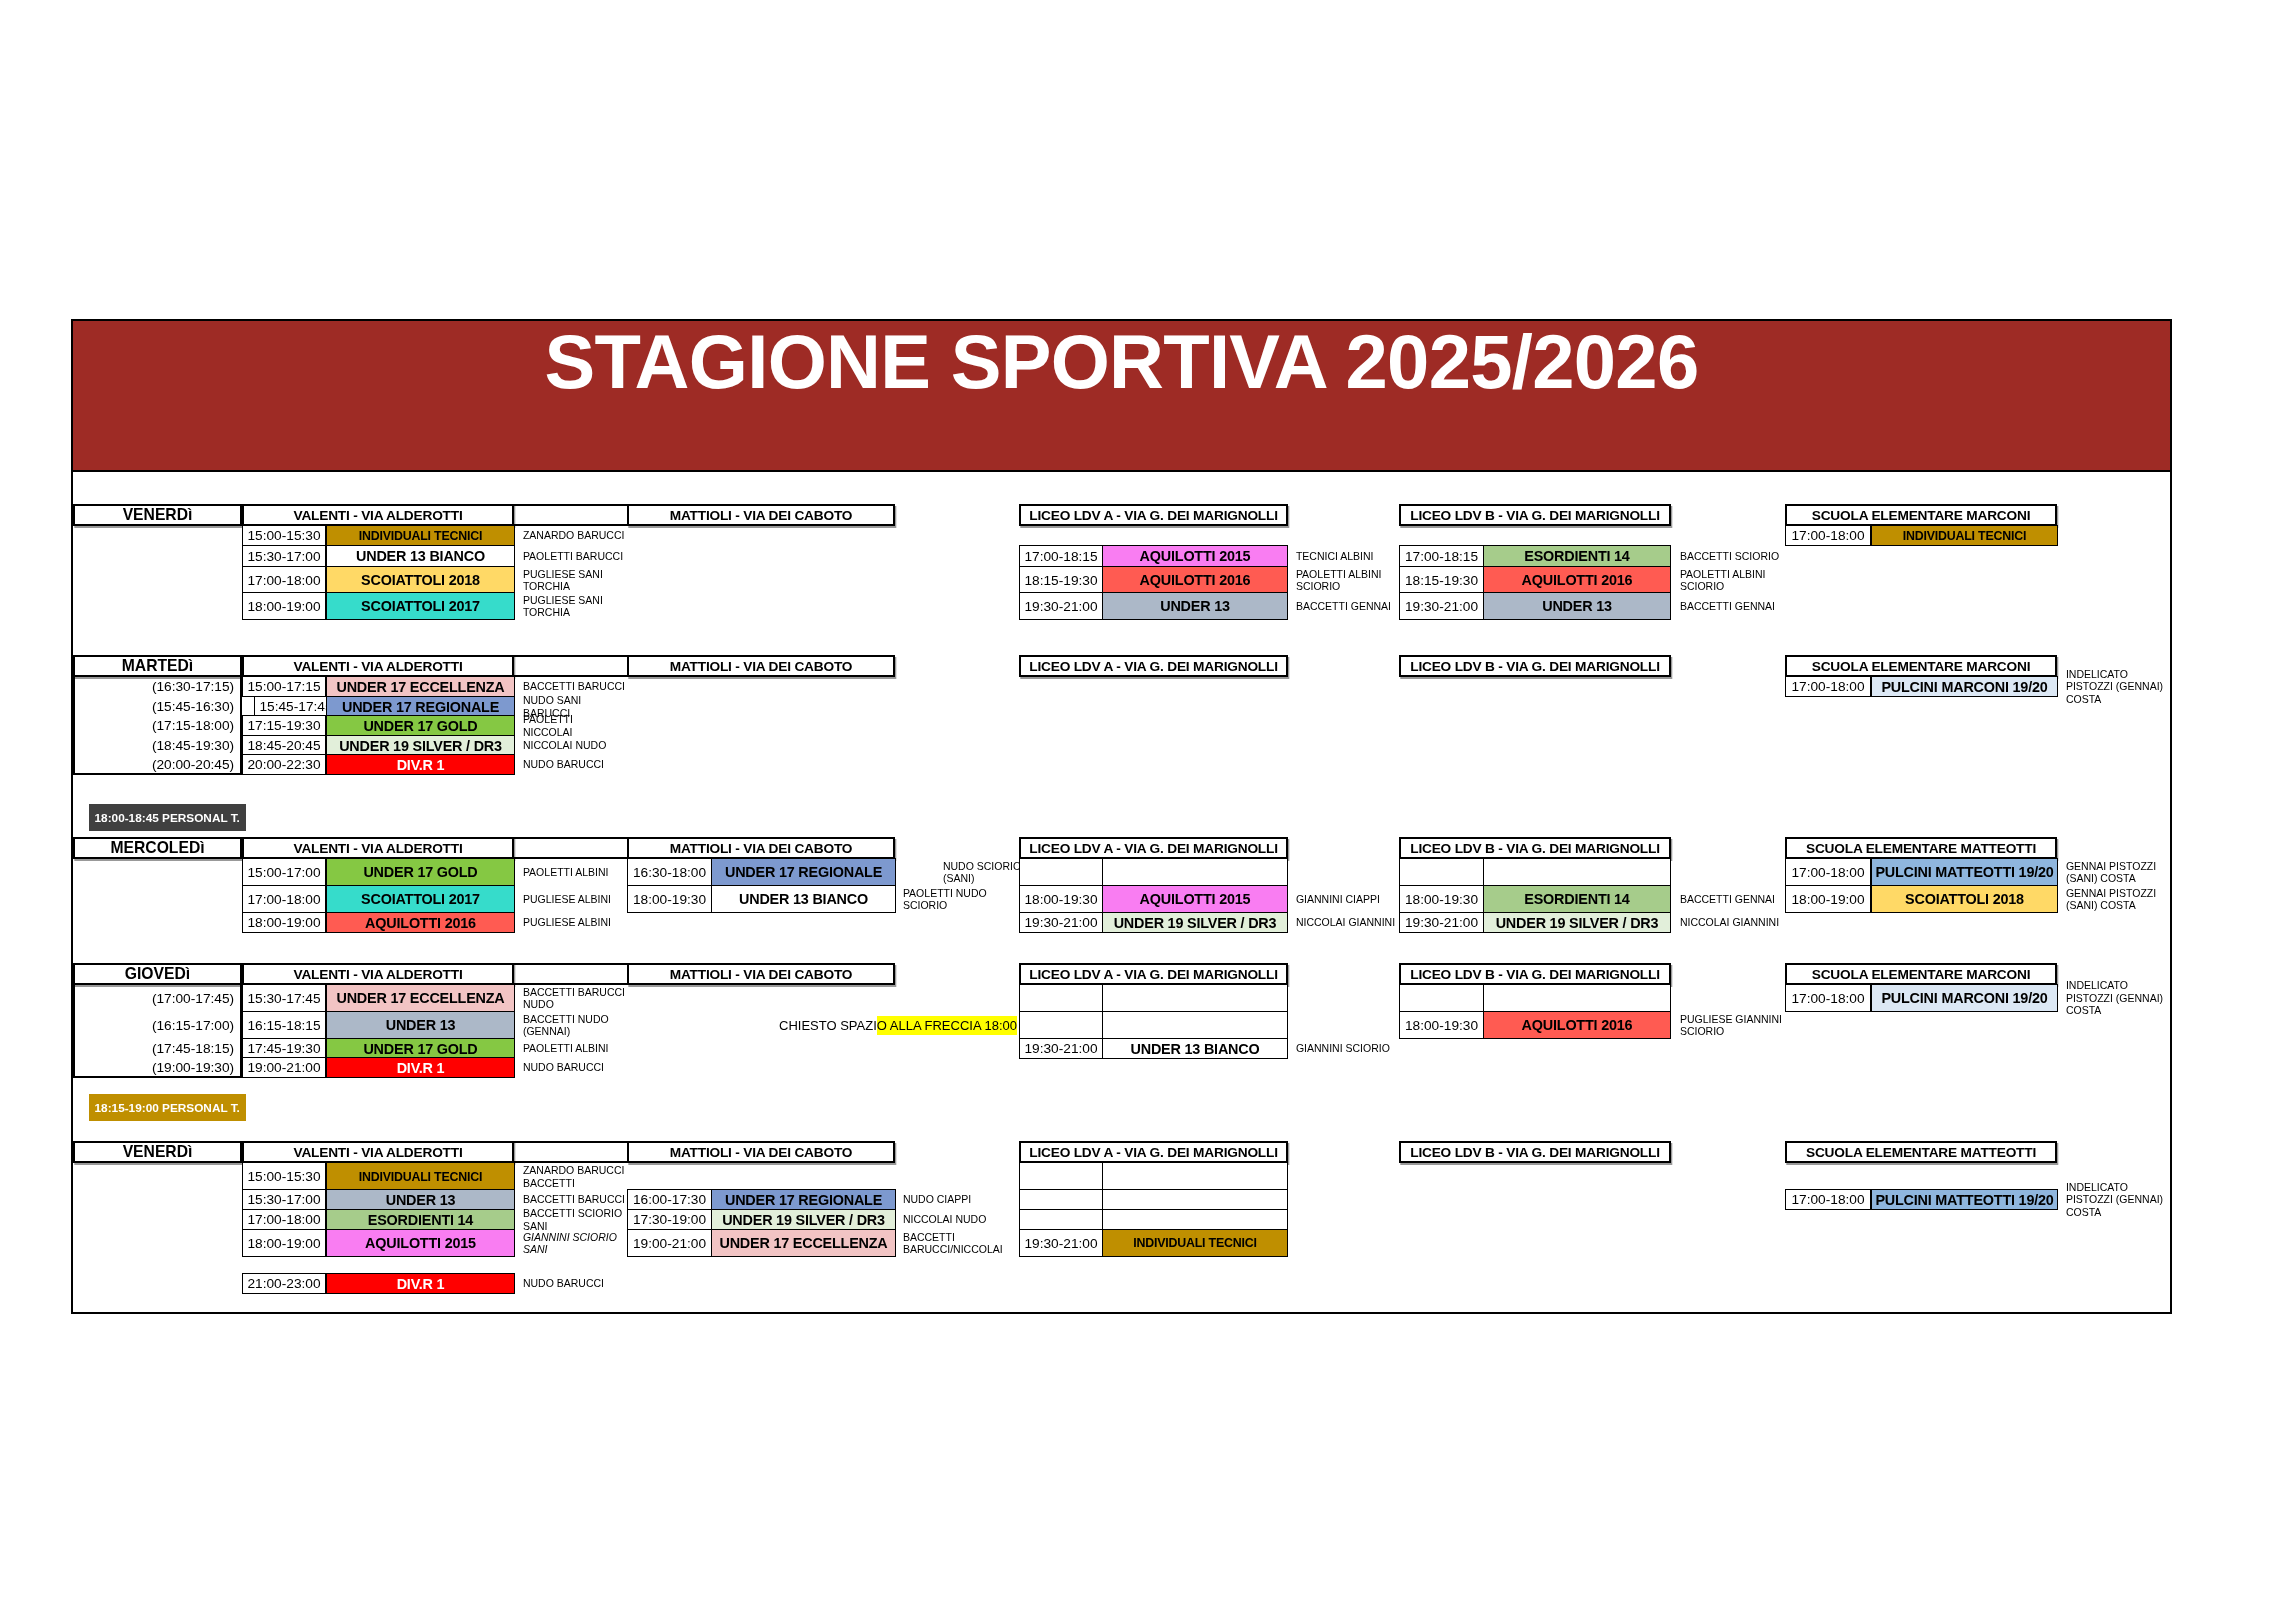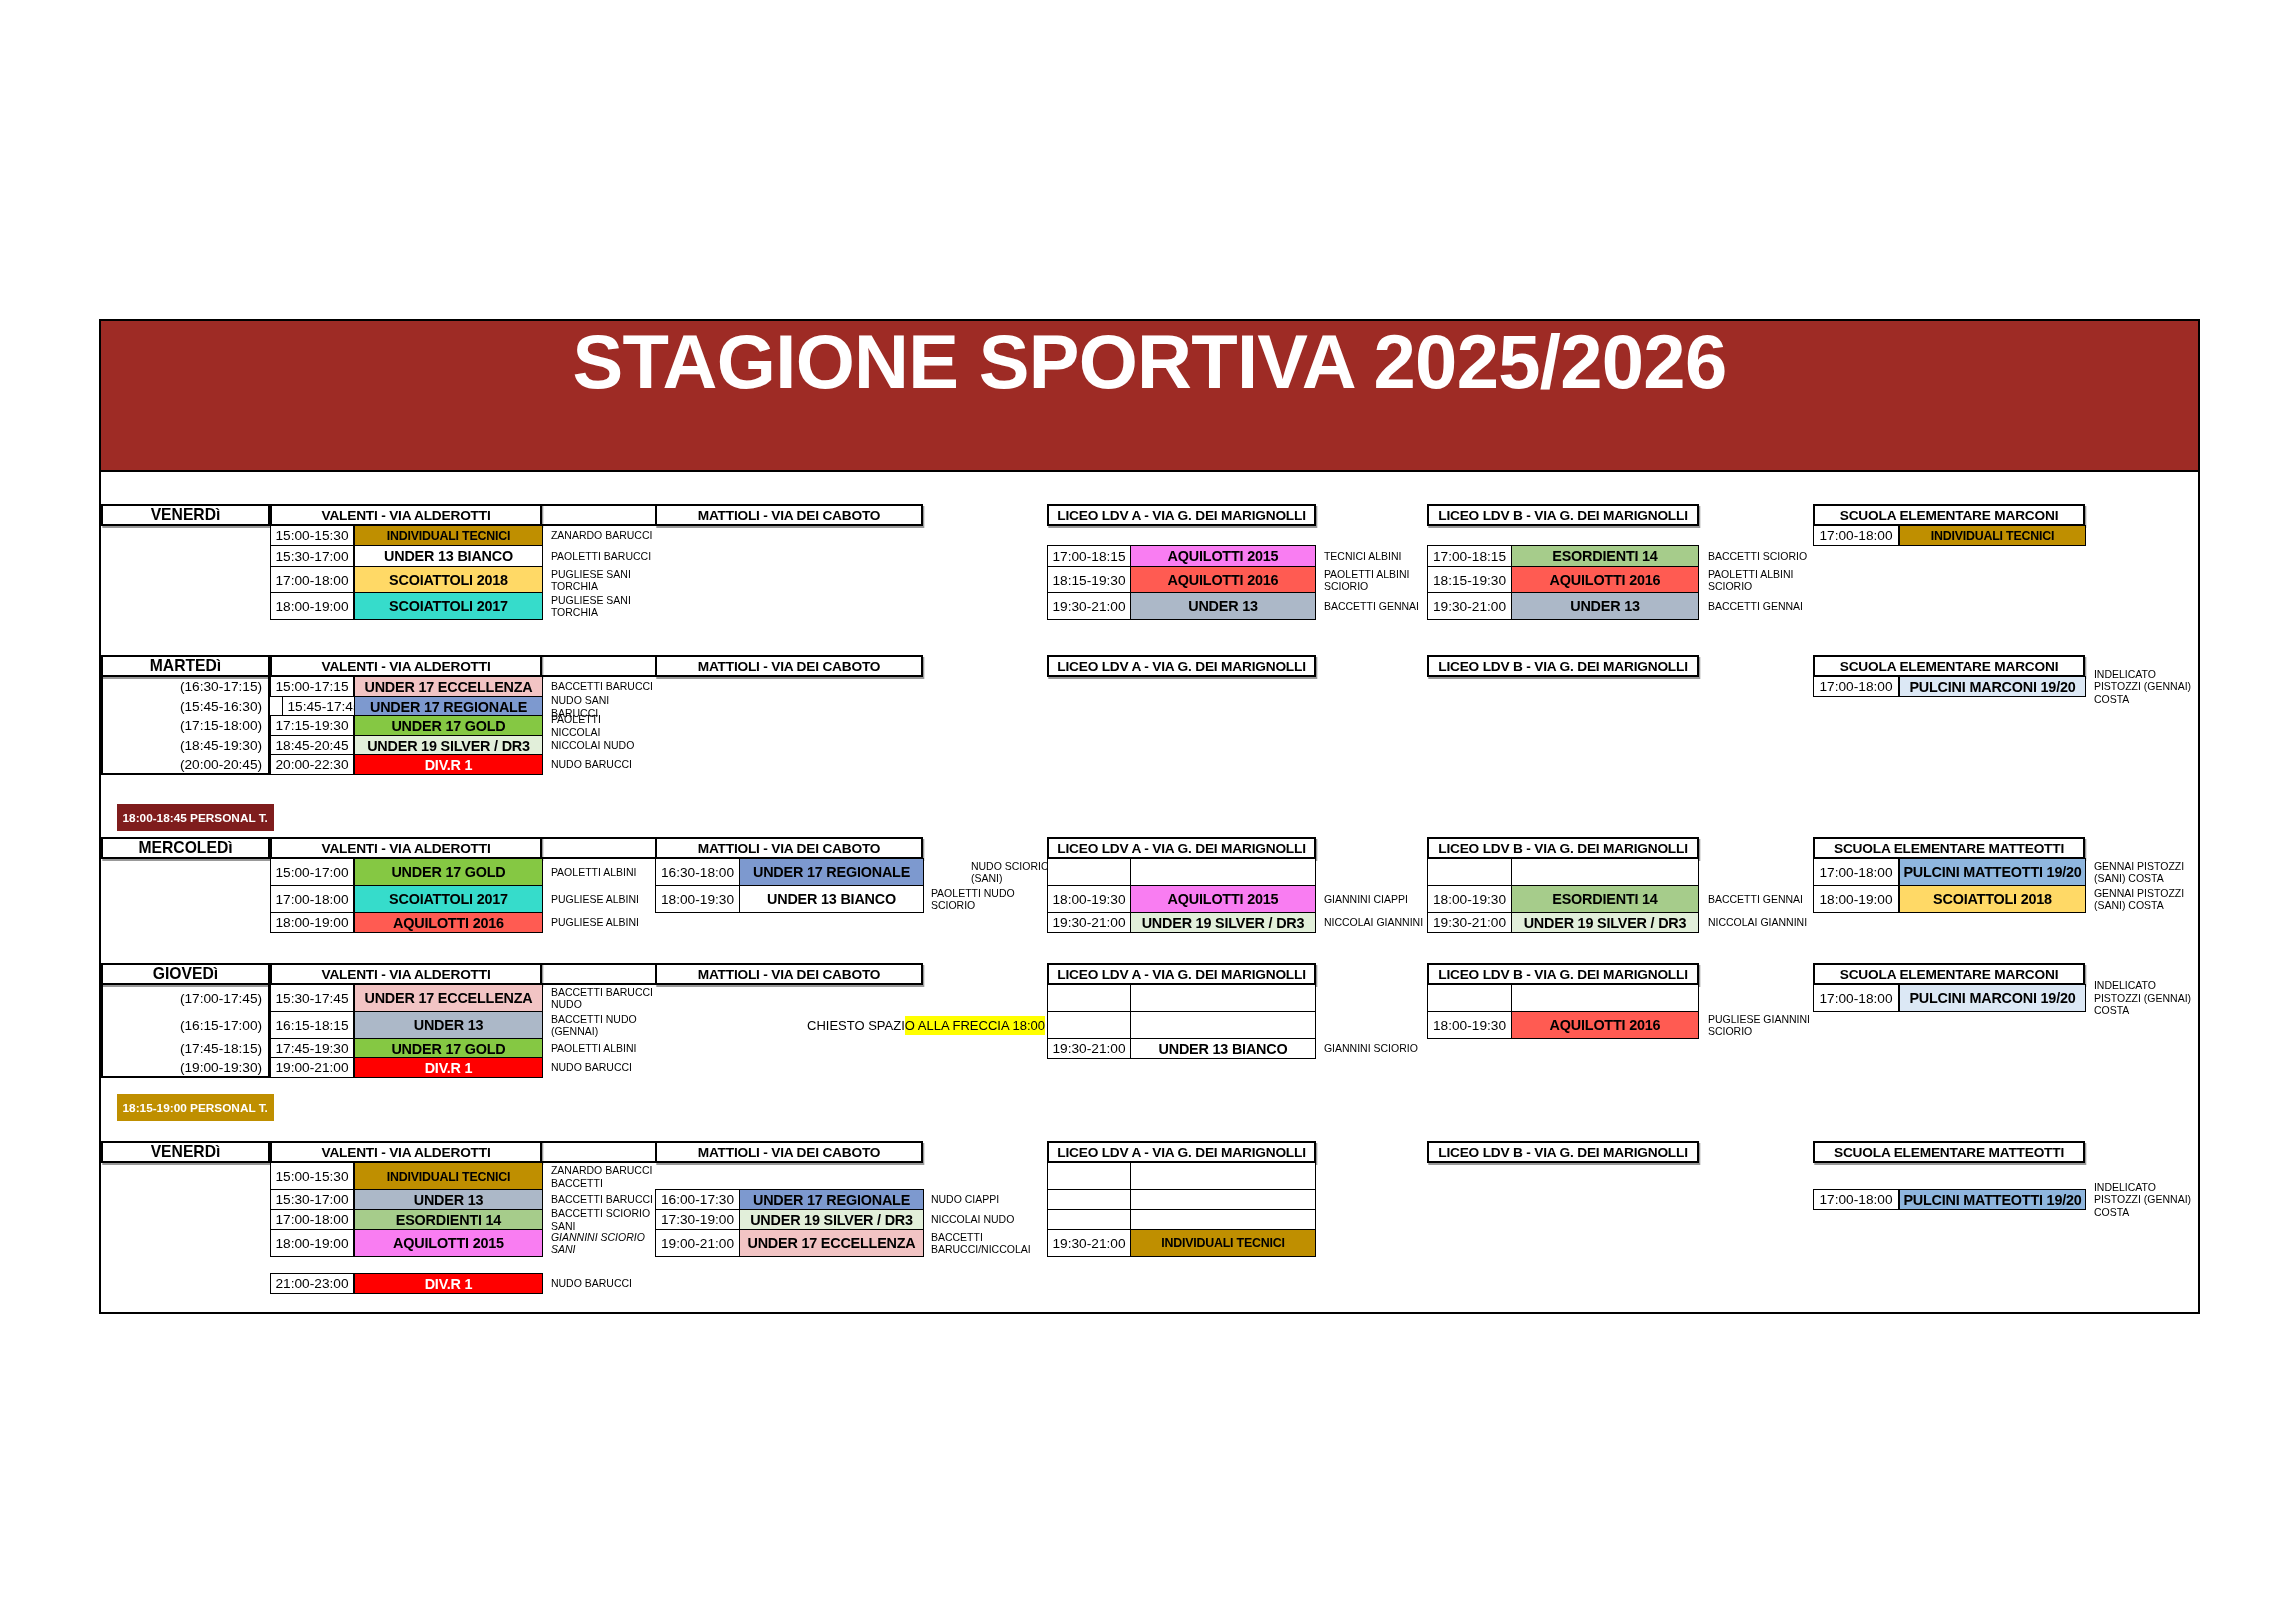--- a/index.html
+++ b/index.html
@@ -1,19 +1,19 @@
 <!DOCTYPE html>
 <html style="--red: #9E2B25; --hl: #FFFF00;font-size:10.5px"><head>
 <meta charset="utf-8">
 <style>
   :root{ --red:#9E2B25; --hl:#FFFF00; }
   html,body{margin:0;padding:0;background:#fff;}
   body{width:2295px;height:1623px;position:relative;font-family:"Liberation Sans",sans-serif;color:#000;}
   .frame{position:absolute;left:71px;top:319px;width:2101px;height:995px;
-         border:2.6px solid #000;box-sizing:border-box;background:#fff;margin-left:28px;}
+         border:2.6px solid #000;box-sizing:border-box;background:#fff;}
   .title-block{height:151px;background:var(--red);border-bottom:2.6px solid #000;box-sizing:border-box;
          color:#fff;text-align:center;font-weight:bold;font-size:76px;line-height:72px;padding-top:5.2px;
          letter-spacing:-0.7px;}
   .subtitle-bar{height:28px;background:var(--red);border-bottom:2.6px solid #000;box-sizing:border-box;
          color:#fff;text-align:center;font-weight:bold;font-size:20px;line-height:25px;}
   .day-section{position:absolute;left:0;width:100%;}
   .rule{position:absolute;left:0;width:556px;height:2px;background:#000;}
   .day-box,.venue-header{position:absolute;top:0;height:22px;background:#fff;border:2px solid #000;
          box-sizing:border-box;display:flex;align-items:center;justify-content:center;font-weight:bold;
          box-shadow:1.3px 2px 0 rgba(0,0,0,0.40);}
@@ -112,21 +112,21 @@
         <div class="cell time" style="left: 169px; top: 99px; width: 84px; height: 21px;">20:00-22:30</div>
         <div class="cell team white-text" style="left: 253px; top: 99px; width: 189px; height: 21px; background: rgb(255, 0, 0);">DIV.R 1</div>
         <div class="coach" style="left: 446px; top: 99px; width: 106px; height: 21px;">NUDO BARUCCI</div>
         <div class="venue-header" style="left: 554px; width: 268px;">MATTIOLI - VIA DEI CABOTO</div>
         <div class="venue-header" style="left: 946px; width: 269px;">LICEO LDV A - VIA G. DEI MARIGNOLLI</div>
         <div class="venue-header" style="left: 1326px; width: 272px;">LICEO LDV B - VIA G. DEI MARIGNOLLI</div>
         <div class="venue-header" style="left: 1712px; width: 272px;">SCUOLA ELEMENTARE MARCONI</div>
         <div class="cell time" style="left: 1712px; top: 21px; width: 86px; height: 21px;">17:00-18:00</div>
         <div class="cell team" style="left: 1798px; top: 21px; width: 187px; height: 21px; background: rgb(220, 232, 245);">PULCINI MARCONI 19/20</div>
         <div class="coach" style="left: 1989px; top: 21px; width: 113px; height: 21px;">INDELICATO PISTOZZI (GENNAI) COSTA</div>
-        <div class="personal" style="top: 149px; background: #7f1d1d;">18:00-18:45 PERSONAL T.</div>
+        <div class="personal" style="top: 149px; background: #404040;">18:00-18:45 PERSONAL T.</div>
       </div>
       <div class="day-section" style="top: 516px; height: 98px;">
         <div class="rule" style="top: 0px;"></div>
         <div class="rule" style="top: 20px;"></div>
         <div class="day-box" style="left: 0px; width: 169px;">MERCOLEDì</div>
         <div class="venue-header" style="left: 169px; width: 272px;">VALENTI - VIA ALDEROTTI</div>
         <div class="cell time" style="left: 169px; top: 21px; width: 84px; height: 28px;">15:00-17:00</div>
         <div class="cell team" style="left: 253px; top: 21px; width: 189px; height: 28px; background: rgb(133, 200, 67);">UNDER 17 GOLD</div>
         <div class="coach" style="left: 446px; top: 21px; width: 106px; height: 28px;">PAOLETTI ALBINI</div>
         <div class="cell time" style="left: 169px; top: 48px; width: 84px; height: 28px;">17:00-18:00</div>

